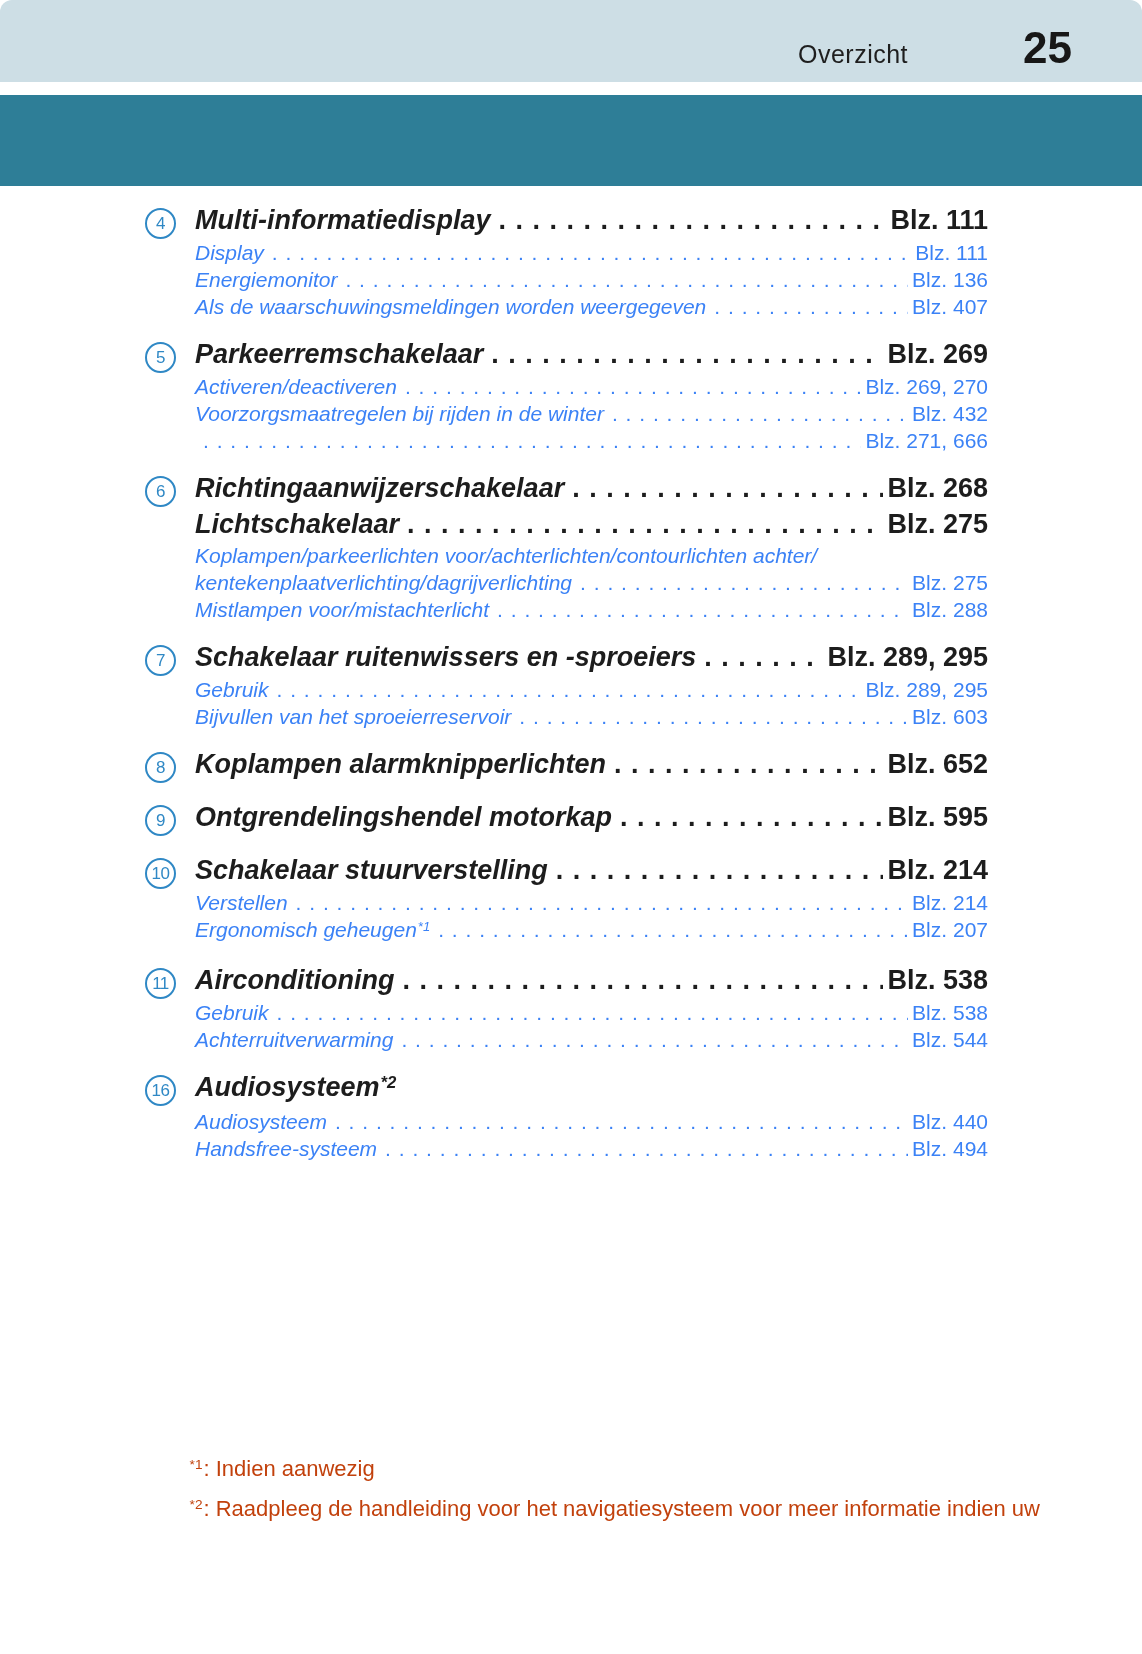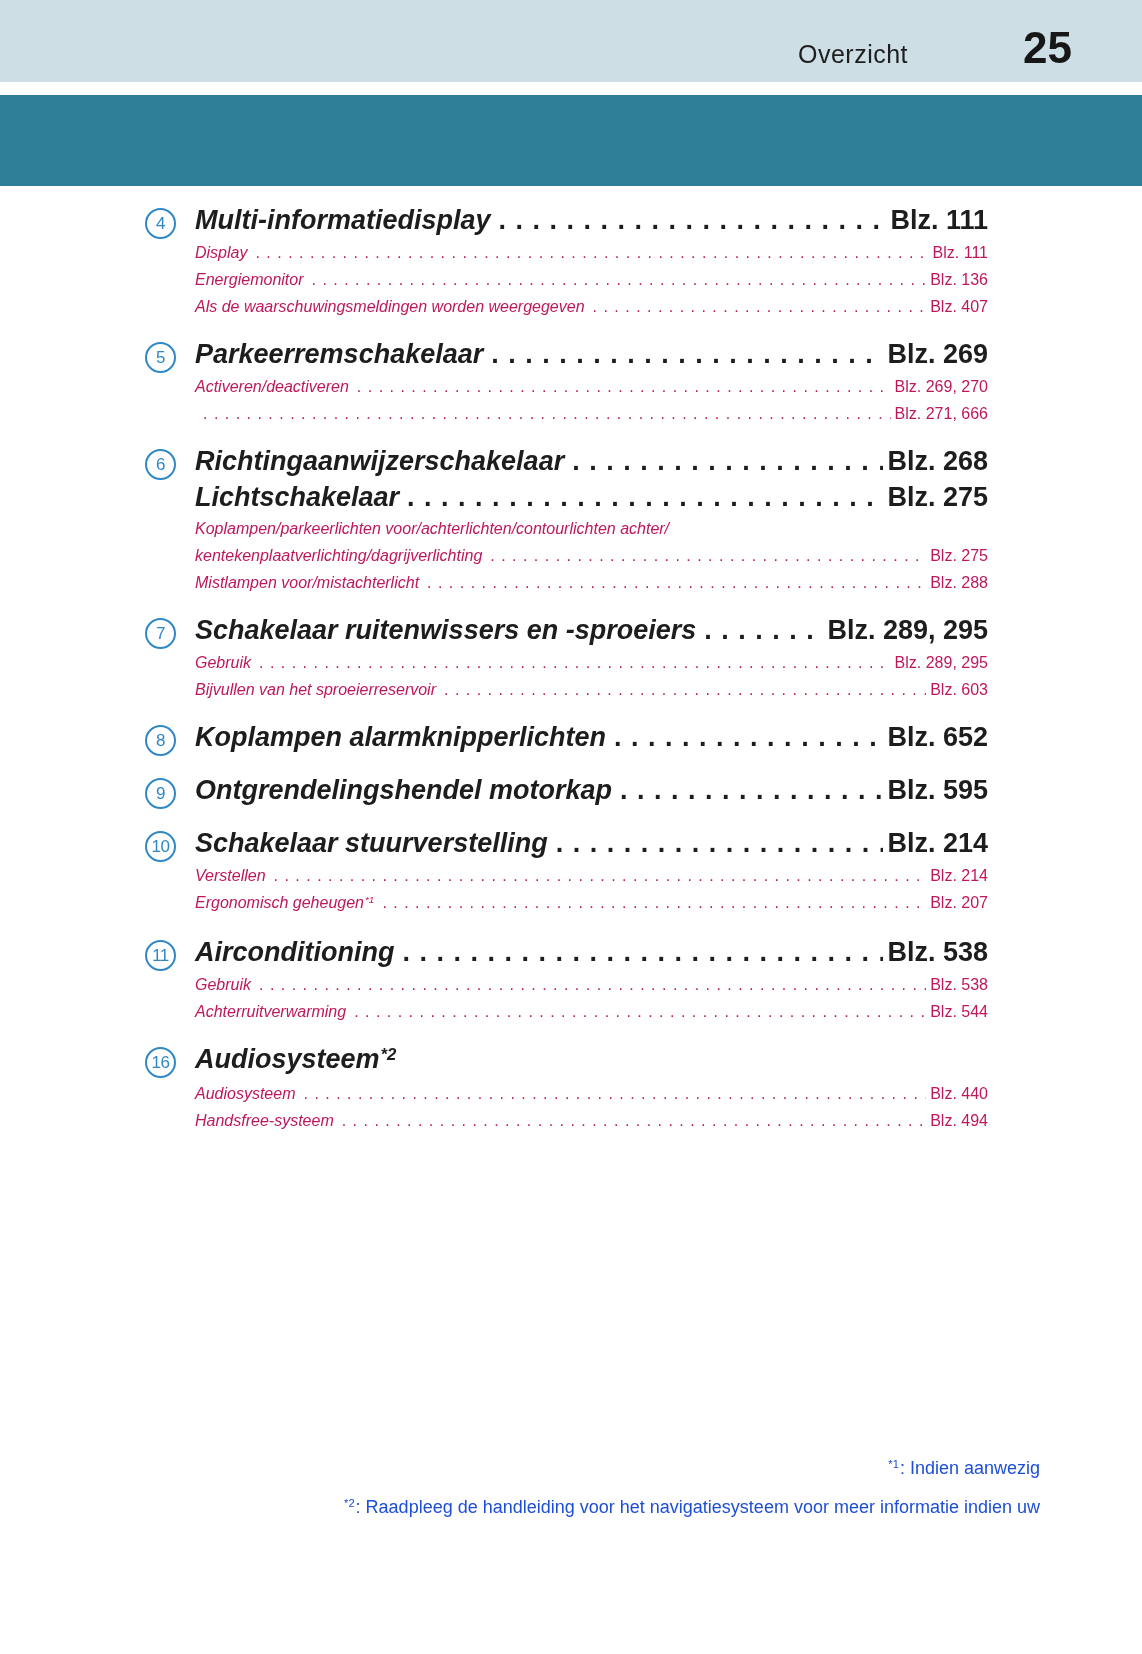--- a/index.html
+++ b/index.html
@@ -5,20 +5,21 @@
   html, body { margin: 0; padding: 0; background: #ffffff; }
   * { box-sizing: border-box; }
   .page {
     position: relative;
     width: 1142px;
     height: 1654px;
     background: #ffffff;
     font-family: "Liberation Sans", sans-serif;
     color: #262626;
     overflow: hidden;
+    border-radius: 12px;
   }
 
   
   .band-top {
     position: absolute;
     top: 0; left: 0;
     width: 100%; height: 82px;
     background: #cddee5;
   }
   .band-top-inner {
@@ -65,23 +66,23 @@
     color: #2f88c5;
     font-size: 17px;
     font-weight: 400;
     margin-right: 19px;
     letter-spacing: -0.5px;
   }
   .indent { padding-left: 50px; }
   .sub-row {
     display: flex;
     align-items: baseline;
-    font-size: 16px;
+    font-size: 21px;
     font-weight: normal;
-    color: #be185d;
+    color: #3b82f6;
     line-height: 27px;
     white-space: nowrap;
   }
   .label { flex: 0 0 auto; font-style: italic; }
   .leader {
     flex: 1 1 auto;
     overflow: hidden;
     white-space: nowrap;
     min-width: 14px;
     margin: 0 4px 0 8px;
@@ -96,23 +97,22 @@
     position: relative;
     top: -0.5em;
     margin-left: 1px;
   }
 
   
   .footnotes {
     position: absolute;
     right: 102px;
     top: 1450px;
-    text-align: right;
-    font-size: 18px;
-    color: #1d4ed8;
+    font-size: 22px;
+    color: #c2410c;
   }
   .fn-line { white-space: nowrap; line-height: 37px; }
   .fnsup {
     font-size: 0.62em;
     position: relative;
     top: -0.5em;
     margin-right: 1px;
   }
 </style>
 </head>
@@ -159,20 +159,25 @@
           <span class="label">Parkeerremschakelaar</span>
           <span class="leader"></span>
           <span class="page-ref">Blz. 269</span>
         </div>
         <div class="sub-row indent">
           <span class="label">Activeren/deactiveren</span>
           <span class="leader"></span>
           <span class="page-ref">Blz. 269, 270</span>
         </div>
         <div class="sub-row indent">
+          <span class="label">Voorzorgsmaatregelen bij rijden in de winter</span>
+          <span class="leader"></span>
+          <span class="page-ref">Blz. 432</span>
+        </div>
+        <div class="sub-row indent">
           <span class="leader"></span>
           <span class="page-ref">Blz. 271, 666</span>
         </div>
       </div>
       <div class="entry">
         <div class="head-row">
           <span class="badge">6</span>
           <span class="label">Richtingaanwijzerschakelaar</span>
           <span class="leader"></span>
           <span class="page-ref">Blz. 268</span>

